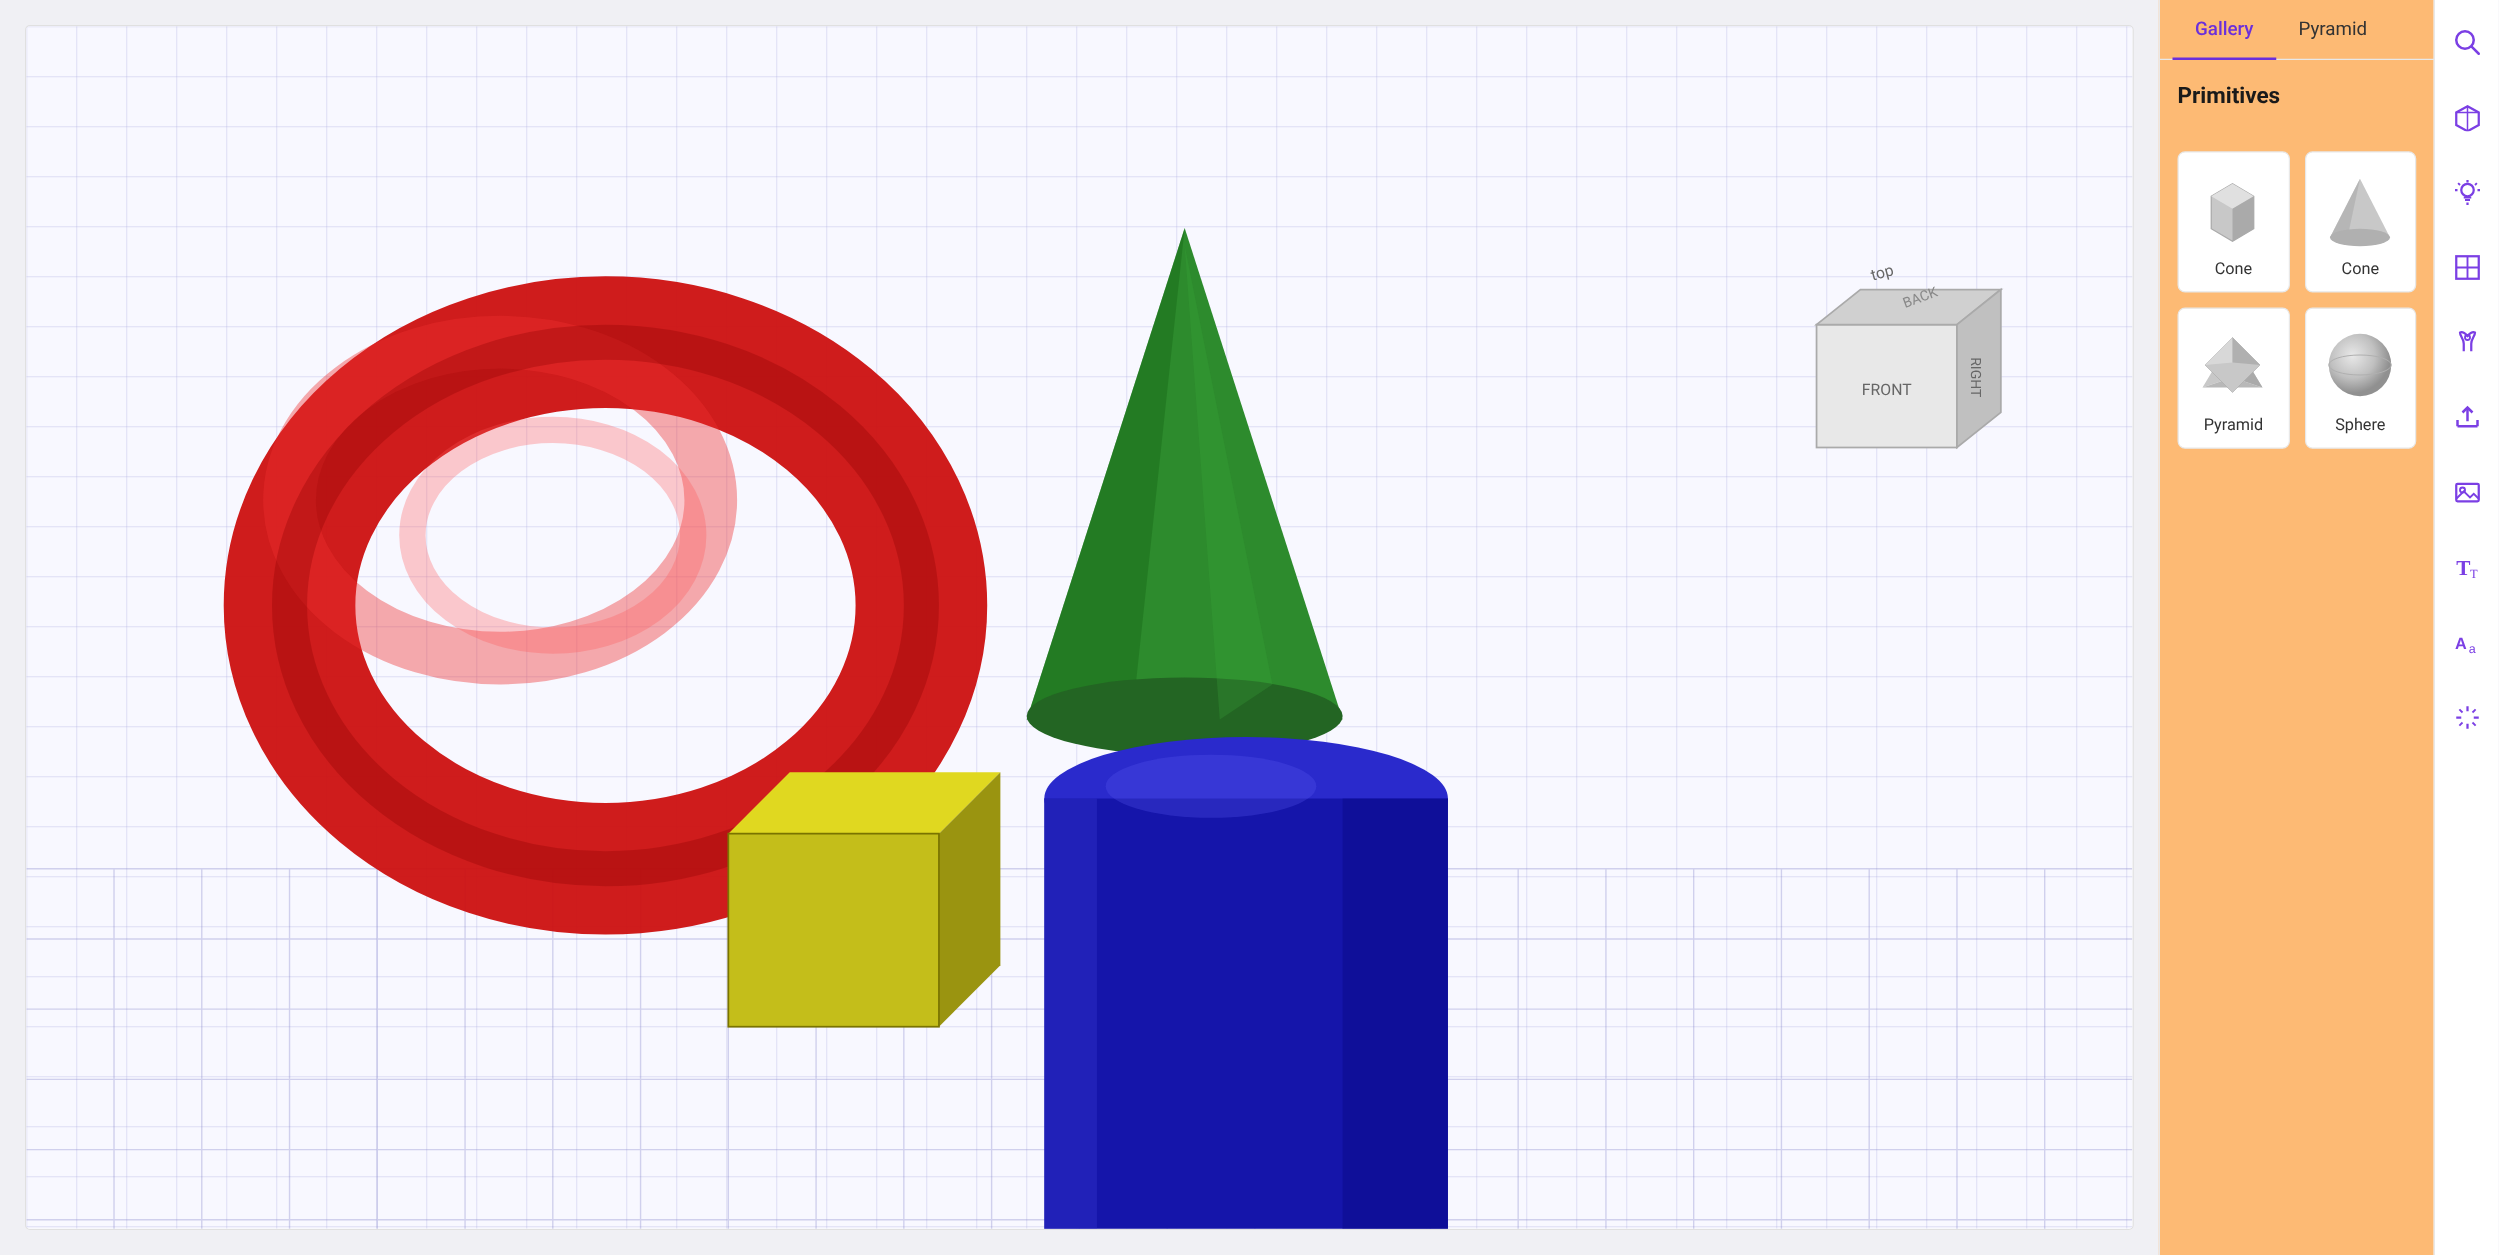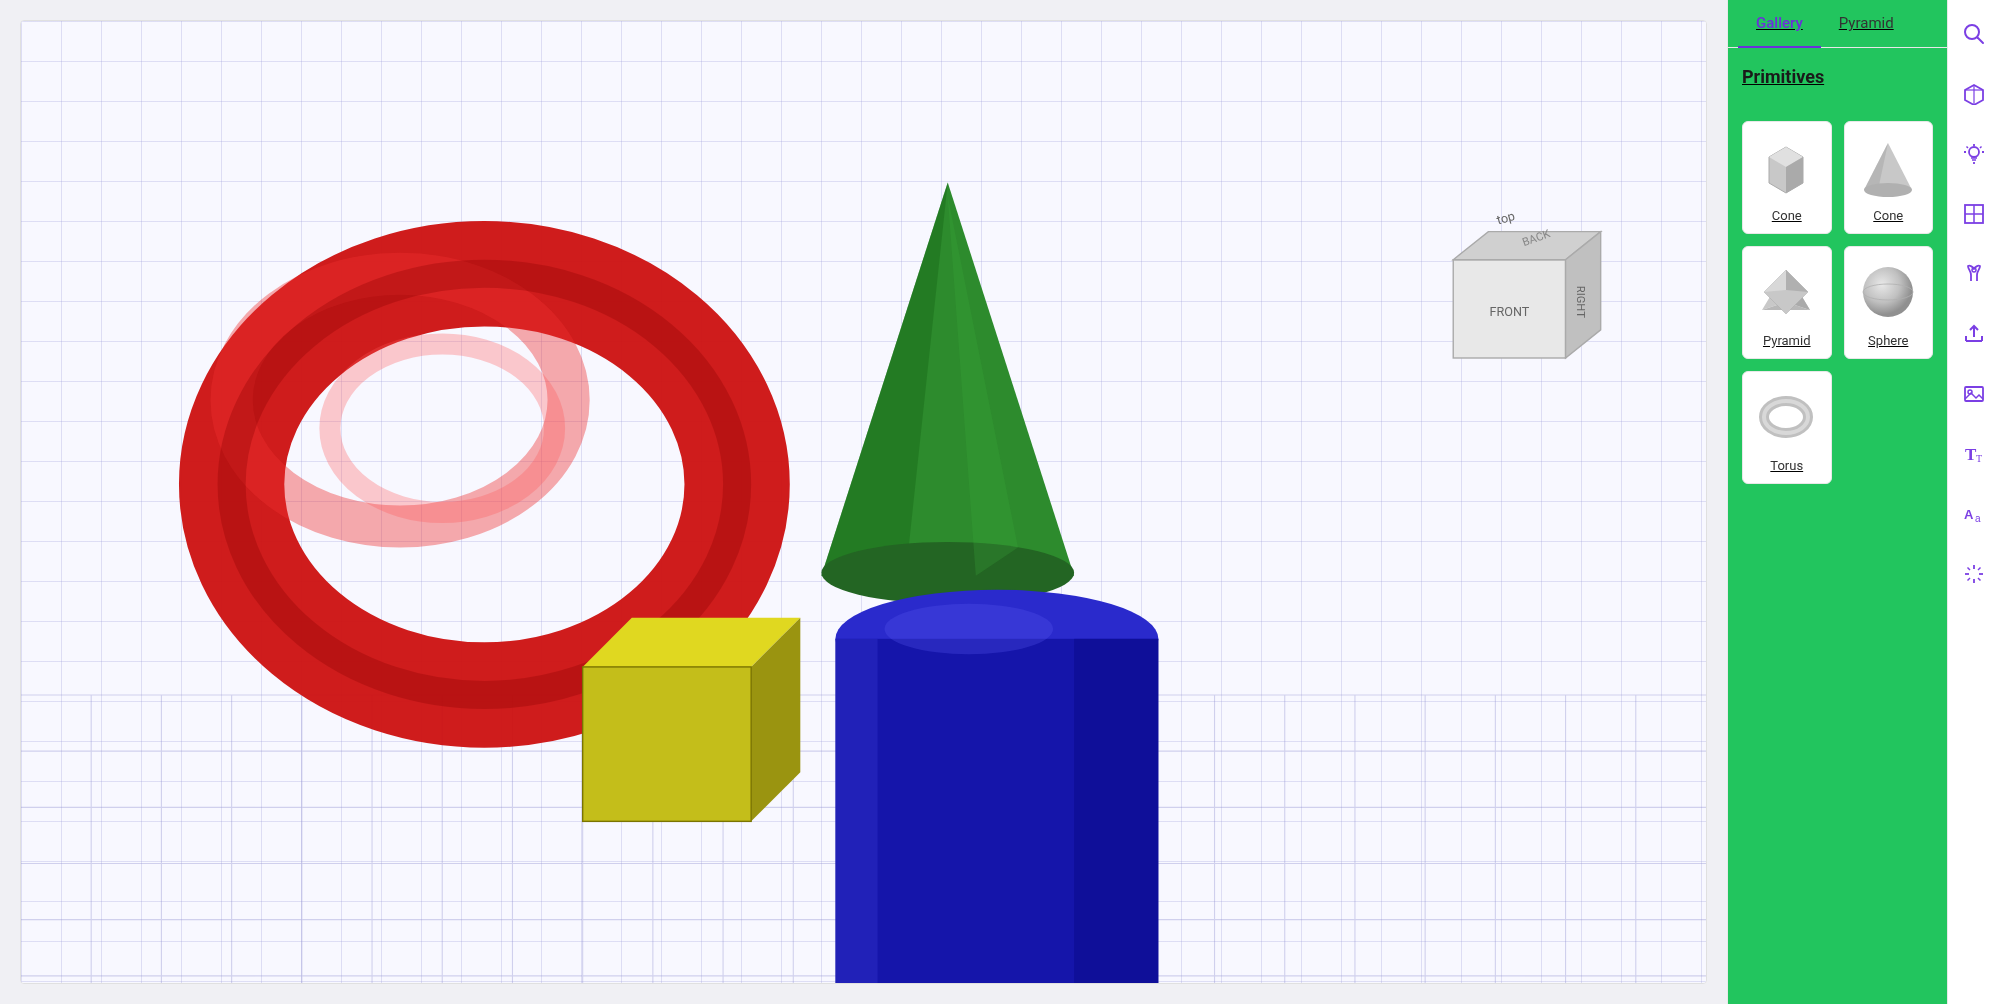--- a/index.html
+++ b/index.html
@@ -43,25 +43,24 @@
 
     
     .scene {
       position: absolute;
       inset: 0;
     }
 
     
     .right-panel {
       width: 220px;
-      background: #22c55e;
+      background: #fdba74;
       border-left: 1px solid #e8e8e8;
       display: flex;
       flex-direction: column;
-      text-decoration: underline;
     }
 
     .tabs-header {
       display: flex;
       border-bottom: 1px solid #e8e8e8;
       padding: 0 10px;
     }
 
     .tab {
       padding: 14px 18px;
@@ -320,36 +319,20 @@
               </radialGradient>
             </defs>
             <circle cx="32" cy="32" r="25" fill="url(#sphereGrad)"></circle>
 
             <ellipse cx="32" cy="32" rx="25" ry="8" fill="none" stroke="#b0b0b0" stroke-width="0.8"></ellipse>
           </svg>
         </div>
         <span class="primitive-label">Sphere</span>
       </div>
 
-      <div class="primitive-item">
-        <div class="primitive-icon">
-          <svg width="65" height="65" viewBox="0 0 65 65">
-            <defs>
-              <radialGradient id="torusGrad" cx="50%" cy="50%" r="50%">
-                <stop offset="0%" stop-color="#ffffff" stop-opacity="0"></stop>
-                <stop offset="60%" stop-color="#c8c8c8"></stop>
-                <stop offset="100%" stop-color="#909090"></stop>
-              </radialGradient>
-            </defs>
-            <ellipse cx="32" cy="32" rx="22" ry="16" fill="none" stroke="#c0c0c0" stroke-width="10"></ellipse>
-            <ellipse cx="32" cy="32" rx="22" ry="16" fill="none" stroke="#d8d8d8" stroke-width="4"></ellipse>
-          </svg>
-        </div>
-        <span class="primitive-label">Torus</span>
-      </div>
 
     </div>
   </div>
 </div>
 
 <div class="sidebar-icons">
 
   <div class="sidebar-icon-btn">
     <svg width="22" height="22" viewBox="0 0 22 22" fill="none">
       <circle cx="9" cy="9" r="7" stroke="#7b3fe4" stroke-width="2"></circle>

